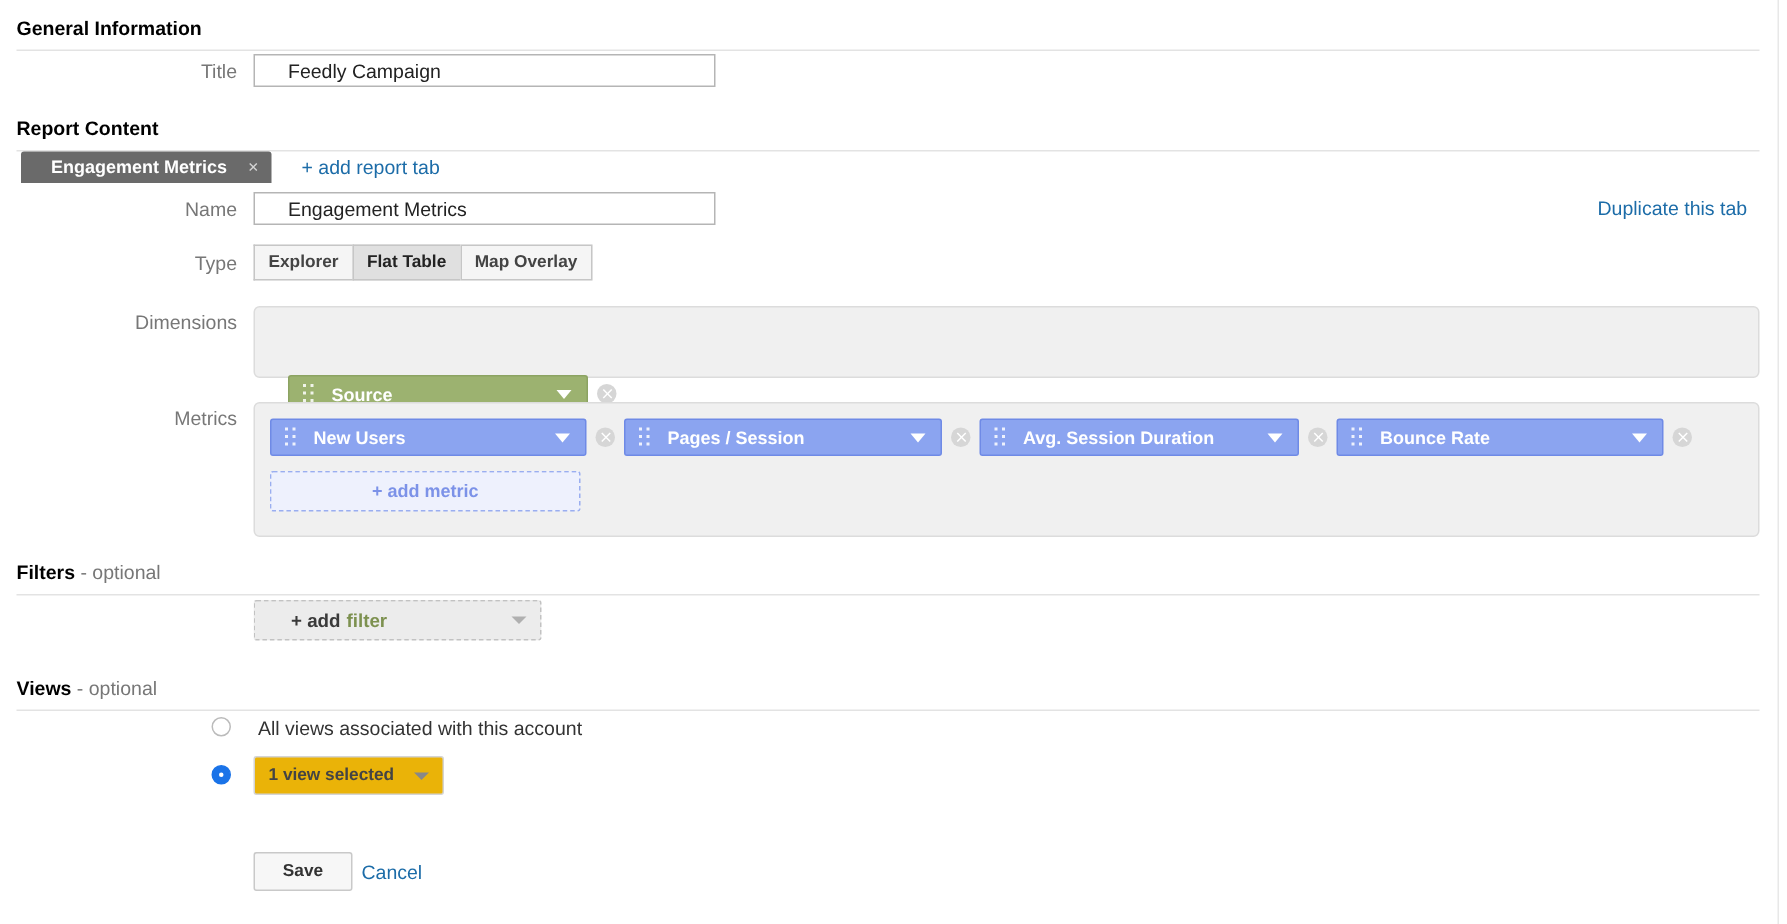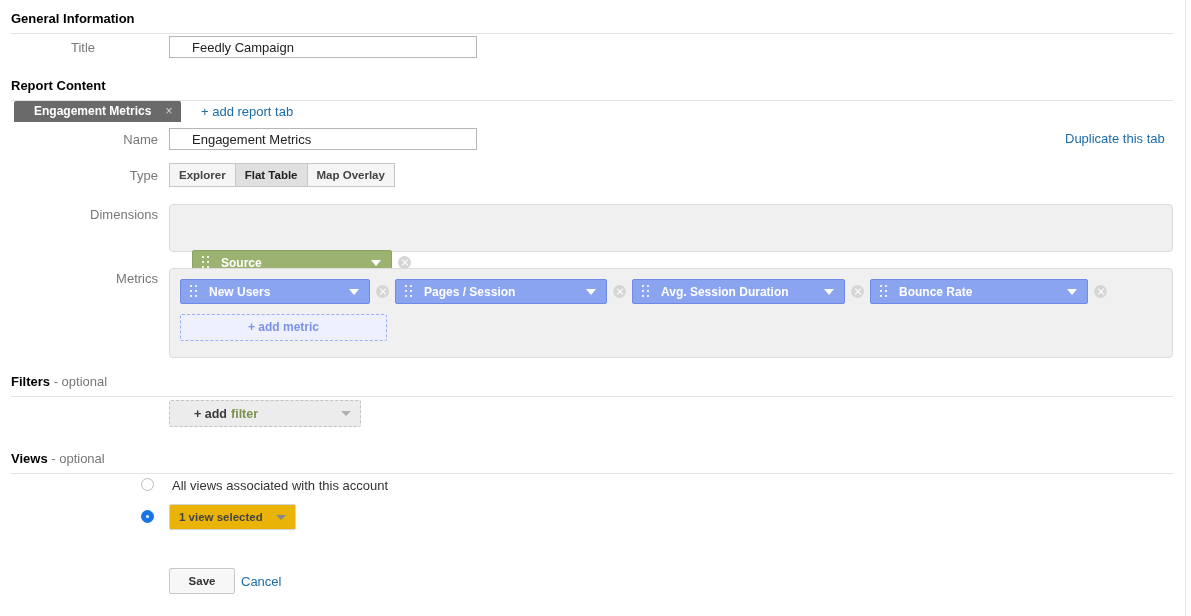--- a/index.html
+++ b/index.html
@@ -86,21 +86,21 @@
   .chip .chip-label {
     flex: 1; font-size: 12px; font-weight: bold; color: #fff;
     padding-left: 8px; white-space: nowrap; overflow: hidden;
   }
   .chip .caret {
     width: 0; height: 0; margin-right: 10px; flex: none;
     border-left: 5px solid transparent; border-right: 5px solid transparent;
     border-top: 6px solid #fff;
   }
   .chip-green { background: #9cb270; border: 1px solid #8ca362; width: 200px; }
-  .chip-blue  { background: #8ba4f0; border: 1px solid #6f8ae6; width: 190px; }
+  .chip-blue  { background: #8ba4f0; border: 1px solid #6f8ae6; width: 211px; }
 
   .chip-remove {
     width: 13px; height: 13px; border-radius: 50%;
     background: #d6d6d6; margin: 0 6px; flex: none; position: relative; cursor: pointer;
   }
   .chip-remove::before, .chip-remove::after {
     content: ""; position: absolute; left: 2.5px; top: 6px;
     width: 8px; height: 1px; background: #fff;
   }
   .chip-remove::before { transform: rotate(45deg); }
@@ -173,21 +173,21 @@
 <body>
 
 <div class="page">
 
   <div class="edge-line"></div>
 
   <div class="section-head" style="top:11px;">
     <span>General Information</span>
   </div>
 
-  <div class="field-label" style="top:40px;text-align:center;">Title</div>
+  <div class="field-label" style="top:40px;">Title</div>
   <input class="text-input" style="top: 36px;" type="text" placeholder="Report title" value="Feedly Campaign">
 
   <div class="section-head" style="top:78px;">
     <span>Report Content</span>
   </div>
 
   <div class="tab-chip">
     <span>Engagement Metrics</span>
     <span class="tab-x">×</span>
   </div>

